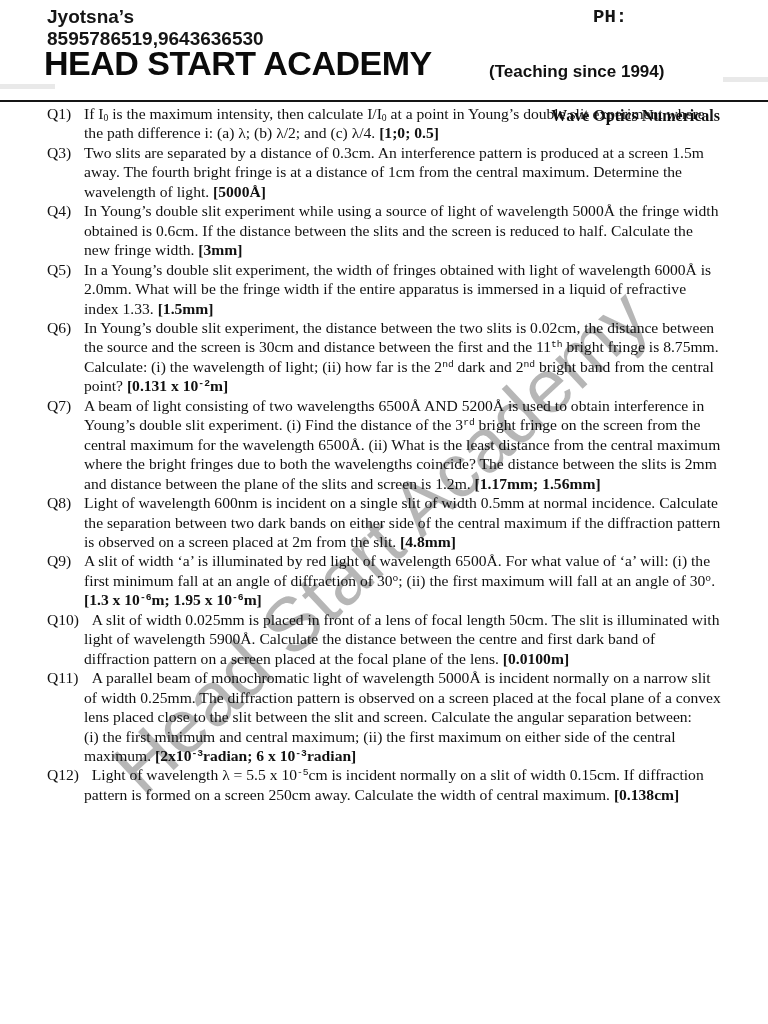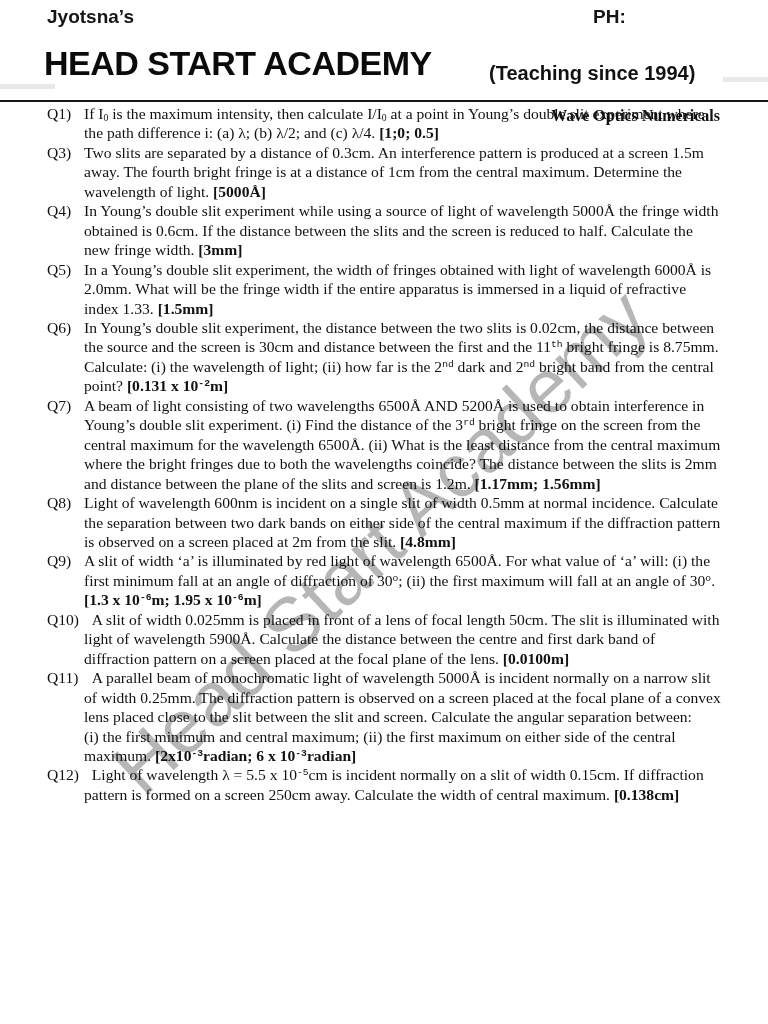--- a/index.html
+++ b/index.html
@@ -6,31 +6,31 @@
   html,body { background:#ffffff; }
   .page {
     position:relative; width:768px; height:1024px; background:#fff;
     overflow:hidden; font-family:"Liberation Serif","DejaVu Serif",serif; color:#111;border-radius:14px;
   }
   .owner, .ph, .phones {
     position:absolute; font-family:"Liberation Sans","DejaVu Sans",sans-serif;
     font-weight:700; font-size:19px; color:#151515; white-space:nowrap;
   }
   .owner  { left:47px; top:6px; }
-  .ph     { left:593px; top:6px; }
+  .ph     { left:593px; top:6px;font-family:Liberation Mono, monospace; }
   .phones { left:47px; top:28px; }
   .academy {
     position:absolute; left:44px; top:44px;
     font-family:"Liberation Sans","DejaVu Sans",sans-serif;
     font-weight:700; font-size:34px; letter-spacing:-0.5px; color:#0b0b0b; white-space:nowrap;
   }
   .tagline {
     position:absolute; left:489px; top:62px;
     font-family:"Liberation Sans","DejaVu Sans",sans-serif;
-    font-weight:700; font-size:20px; white-space:nowrap;text-align:right;
+    font-weight:700; font-size:17px; white-space:nowrap;text-align:right;
   }
   .bar-left  { position:absolute; left:0;   top:84px; width:55px; height:5px; background:#e9e9e9; }
   .bar-right { position:absolute; left:723px; top:77px; width:45px; height:5px; background:#e9e9e9; }
   .sheet-title {
     position:absolute; right:48px; top:82px;
     font-weight:700; font-size:16px; white-space:nowrap;margin-top:25px;
   }
   .rule { position:absolute; left:0; top:100px; width:768px; height:2px; background:#151515; }
   .questions {
     position:absolute; left:47px; top:104px; width:675px; z-index:2;
@@ -51,20 +51,21 @@
     transform:rotate(-43deg); transform-origin:center; pointer-events:none;
   }
 </style>
 </head>
 <body>
 
 <div class="page">
 
   <div class="owner">Jyotsna’s</div>
   <div class="ph">PH:</div>
+  <div class="phones">8595786519,9643636530</div>
   <div class="academy">HEAD START ACADEMY</div>
   <div class="tagline">(Teaching since 1994)</div>
 
   <div class="bar-left"></div>
   <div class="bar-right"></div>
 
   <div class="sheet-title">Wave Optics Numericals</div>
   <div class="rule"></div>
 
   <div class="watermark" style="color: rgb(111, 111, 111);">Head Start Academy</div>

